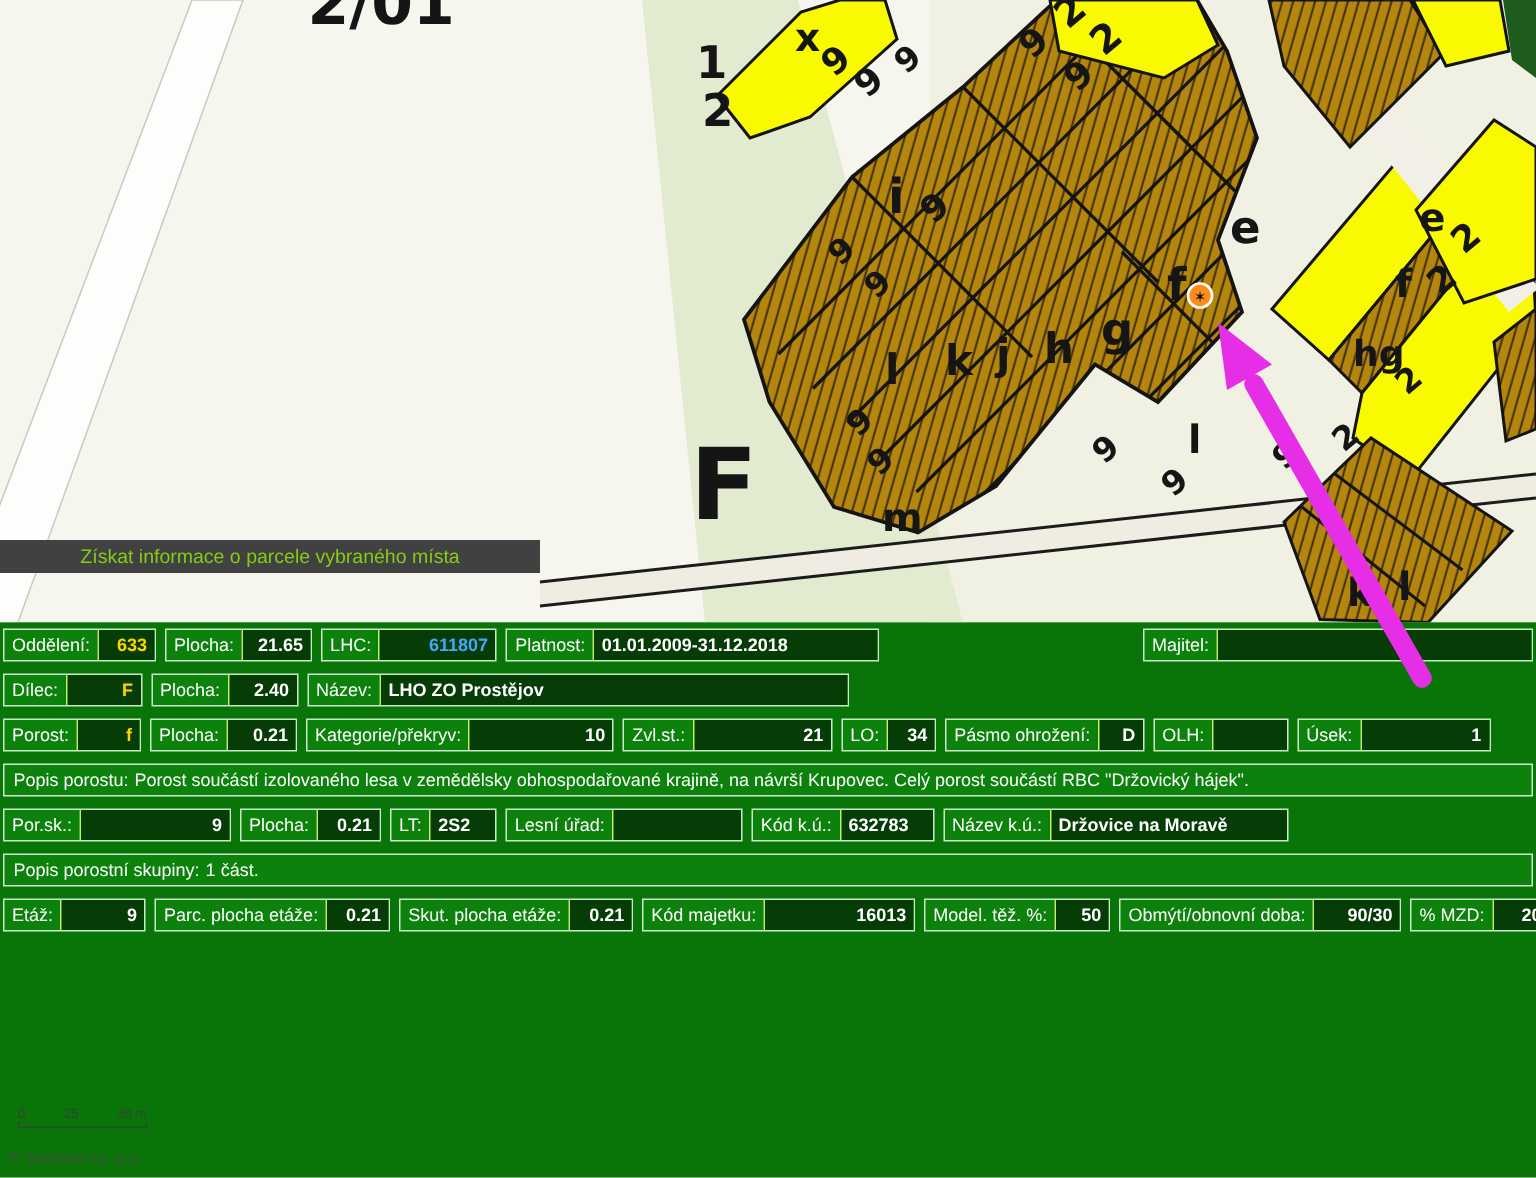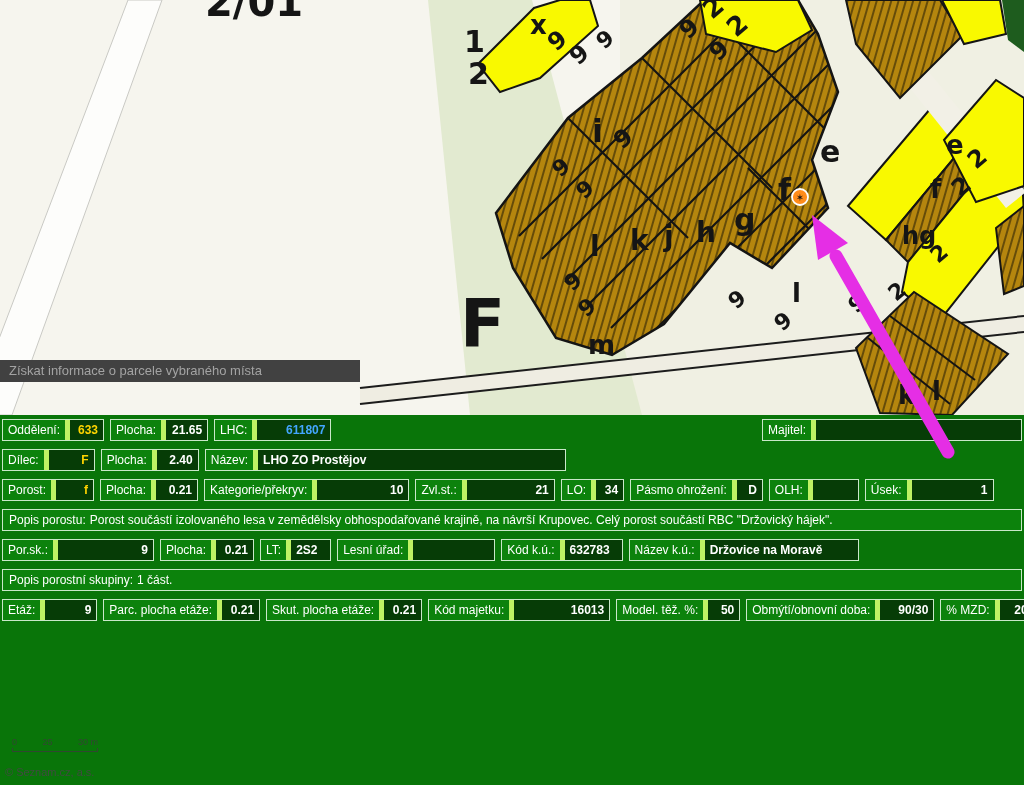--- a/index.html
+++ b/index.html
@@ -8,36 +8,36 @@
     background:#097509;
     font-family:"Liberation Sans","DejaVu Sans",sans-serif;
     -webkit-font-smoothing:antialiased;
   }
   
   #map-wrap{position:absolute;top:0;left:0;width:1024px;height:415px;overflow:hidden;background:#f6f5ee;}
   #map-svg text{fill:#151515;font-family:"DejaVu Sans",sans-serif;font-weight:bold;}
   
   .map-tooltip{
     position:absolute;top:360px;left:0;width:342px;height:14px;
-    background:#414141;color:#a3a3a3;font-size:13px;line-height:14px;
-    padding:4px 9px;z-index:10;white-space:nowrap;
+    background:#414141;color:#84cc16;font-size:13px;line-height:14px;
+    padding:4px 9px;z-index:10;white-space:nowrap;text-align:center;
   }
   
   #arrow-overlay{position:absolute;top:0;left:0;width:1024px;height:785px;z-index:50;pointer-events:none;}
   
   .scalebar{position:absolute;left:12px;top:737px;z-index:20;color:rgba(60,60,60,.85);font-size:9px;width:86px;}
   .scalebar .nums{display:flex;justify-content:space-between;}
   .scalebar .bar{height:3px;border-left:1px solid rgba(60,60,60,.8);border-right:1px solid rgba(60,60,60,.8);border-bottom:1px solid rgba(60,60,60,.8);margin-top:1px;}
   .attribution{position:absolute;left:5px;top:766px;z-index:20;color:rgba(70,70,70,.9);font-size:11px;}
   
   #panel{position:absolute;top:415px;left:0;width:1024px;height:294px;background:#097509;color:#fff;font-size:12px;}
   .prow{position:absolute;left:2px;right:2px;display:flex;gap:6px;height:22px;}
   .fld{display:flex;align-items:stretch;border:1px solid #c9e8c9;background:#0c820c;box-sizing:border-box;}
   .lbl{padding:3px 5px;white-space:nowrap;align-self:center;}
-  .val{display:block;background:#063c06;border-left:5px solid #bef264;padding:3px 5px;
+  .val{display:block;background:#063c06;border-left:1px solid #bef264;padding:3px 5px;
        font-weight:bold;white-space:nowrap;overflow:hidden;box-sizing:border-box;}
   .ra{text-align:right;}
   .y{color:#ffd400;}
   .bl{color:#43a6ff;}
   .ml{margin-left:auto;}
   .desc{border:1px solid #c9e8c9;background:#0c820c;padding:3px 6px;width:100%;box-sizing:border-box;
         white-space:nowrap;overflow:hidden;}
   .desc b{margin-right:4px;font-weight:normal;}
 </style>
 </head>
@@ -153,20 +153,24 @@
         <span class="val y ra" style="width:38px">633</span>
       </div>
     <div class="fld">
         <span class="lbl">Plocha:</span>
         <span class="val ra" style="width:46px">21.65</span>
       </div>
     <div class="fld">
         <span class="lbl">LHC:</span>
         <span class="val bl ra" style="width:78px">611807</span>
       </div>
+    <div class="fld">
+        <span class="lbl">Platnost:</span>
+        <span class="val" style="width:190px">01.01.2009-31.12.2018</span>
+      </div>
     <div class="fld ml">
         <span class="lbl">Majitel:</span>
         <span class="val" style="width:210px"></span>
       </div>
   </div>
 
   <div class="prow" style="top:34px">
     <div class="fld">
         <span class="lbl">Dílec:</span>
         <span class="val y ra" style="width:50px">F</span>

